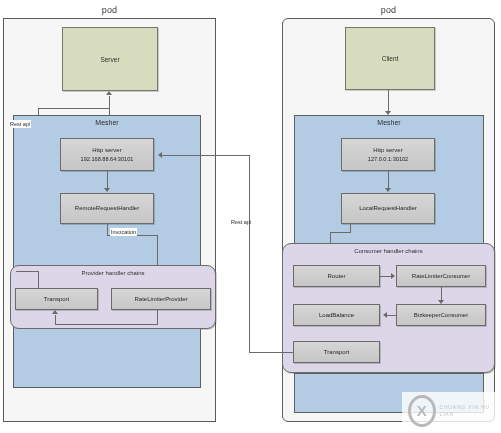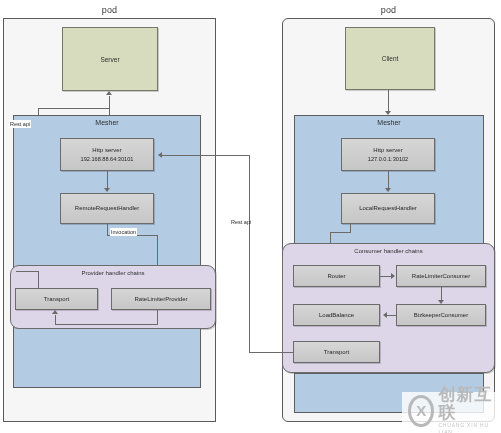--- a/index.html
+++ b/index.html
@@ -292,18 +292,17 @@
 
   <div class="abs ln-h" style="left:249px; top:352px; width:45px;"></div>
   <div class="abs ln-v" style="left:249px; top:155px; height:197px;"></div>
   <div class="abs ln-h" style="left:160px; top:155px; width:90px;"></div>
   <div class="abs arrow arrow-left" style="left:155px; top:152px;"></div>
   <div class="abs edge-label-plain" style="left:231px; top:218px;">Rest api</div>
 
   <div class="abs watermark" style="left:402px; top:392px; width:99px; height:37px;">
     <div class="wm-logo">X</div>
     <div class="wm-text">
-      <span class="wm-cn">创新互联</span>
       <span class="wm-py">CHUANG XIN HU LIAN</span>
     </div>
   </div>
 
 </div>
 
 </body></html>

